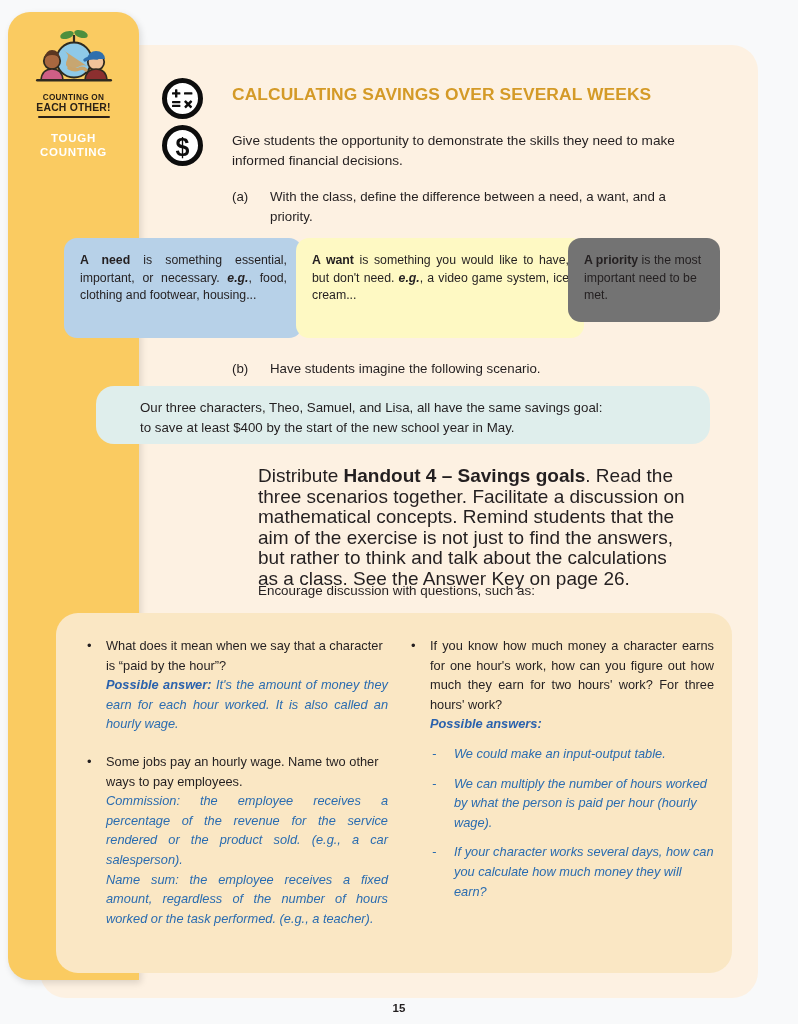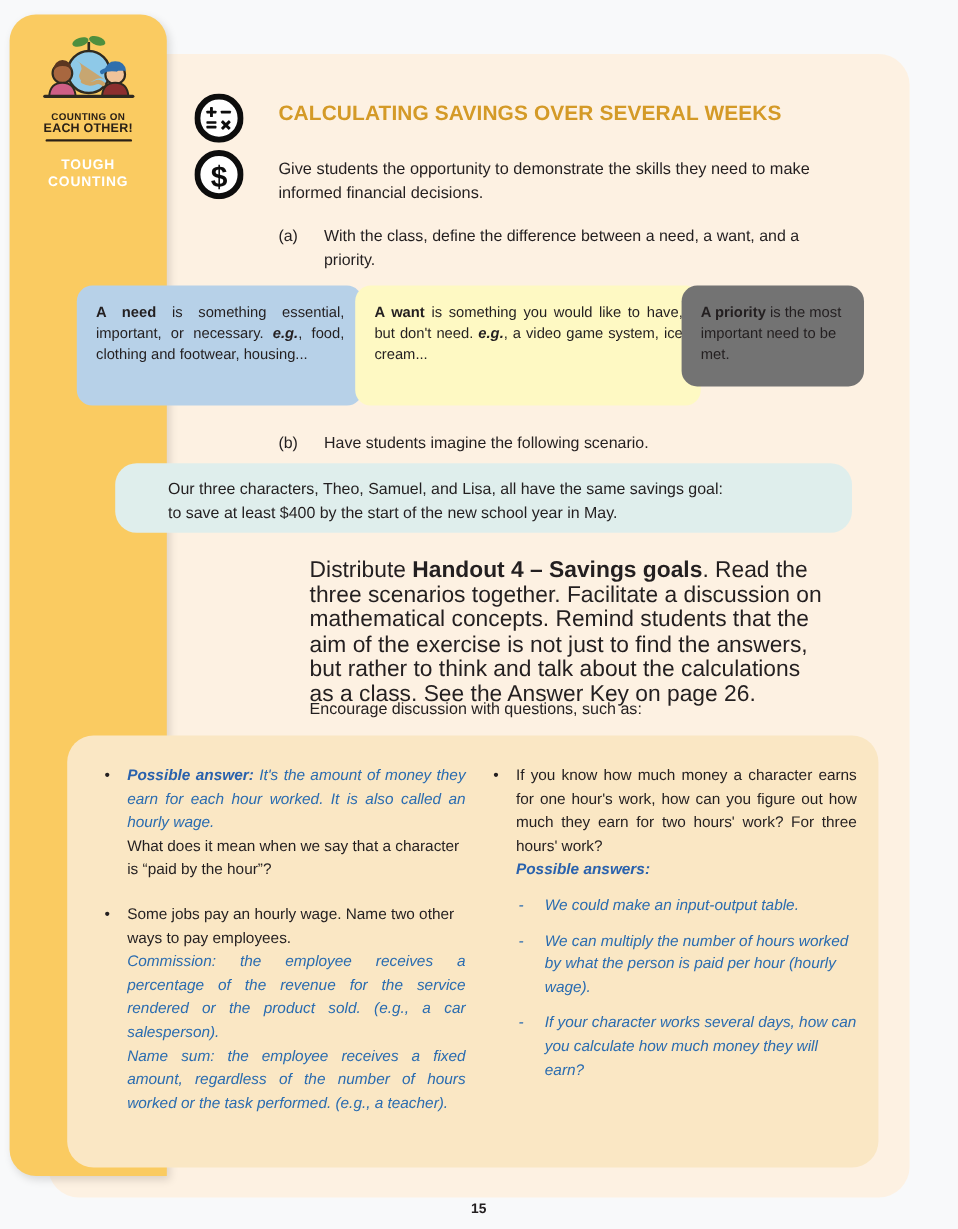--- a/index.html
+++ b/index.html
@@ -348,22 +348,22 @@
     <span>Distribute </span><b>Handout 4 – Savings goals</b><span>. Read the three scenarios together. Facilitate a discussion on mathematical concepts. Remind students that the aim of the exercise is not just to find the answers, but rather to think and talk about the calculations as a class. See the Answer Key on page 26.</span>
   </div>
   <div id="encourage">Encourage discussion with questions, such as:</div>
 
   <div id="discussion">
 
     <div class="disc-col" id="col-left">
 
       <div class="q-item">
         <span class="bullet">•</span>
+        <span class="q-text">What does it mean when we say that a character is “paid by the hour”?</span>
         <span class="q-text just"><span class="ans-label">Possible answer:</span><span class="ans"> It's the amount of money they earn for each hour worked. It is also called an hourly wage.</span></span>
-        <span class="q-text">What does it mean when we say that a character is “paid by the hour”?</span>
       </div>
 
       <div class="q-item">
         <span class="bullet">•</span>
         <span class="q-text">Some jobs pay an hourly wage. Name two other ways to pay employees.</span>
         <span class="q-text just ans">Commission: the employee receives a percentage of the revenue for the service rendered or the product sold. (e.g., a car salesperson).</span>
         <span class="q-text just ans">Name sum: the employee receives a fixed amount, regardless of the number of hours worked or the task performed. (e.g., a teacher).</span>
       </div>
 
     </div>

